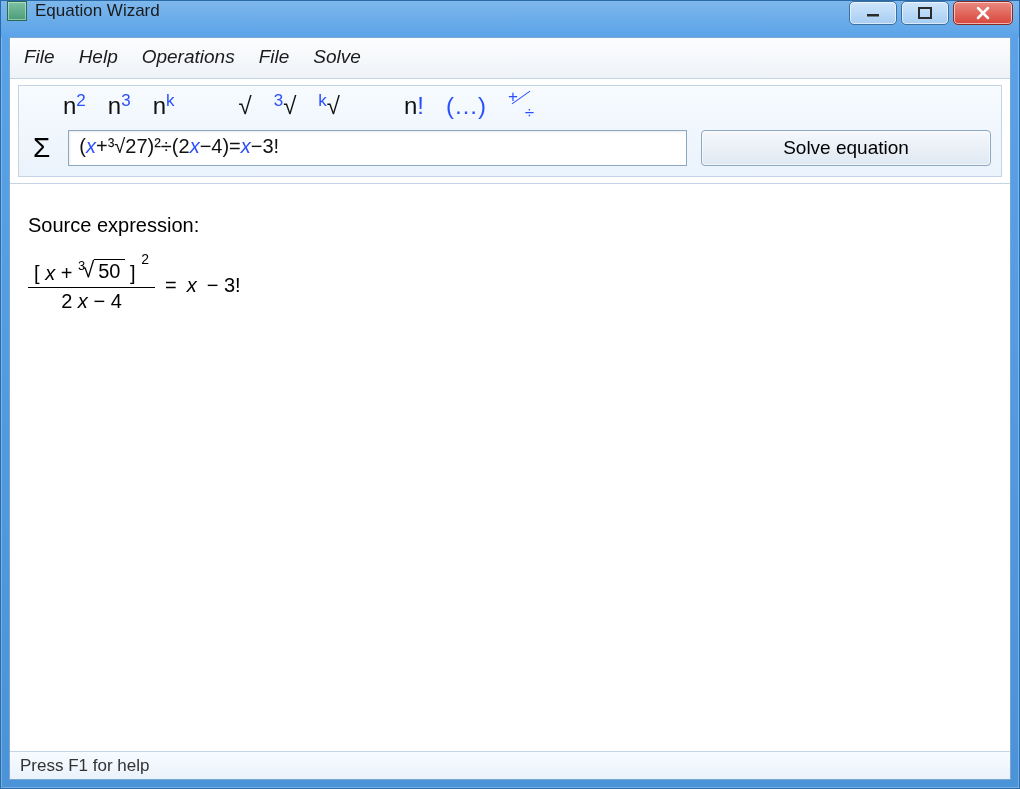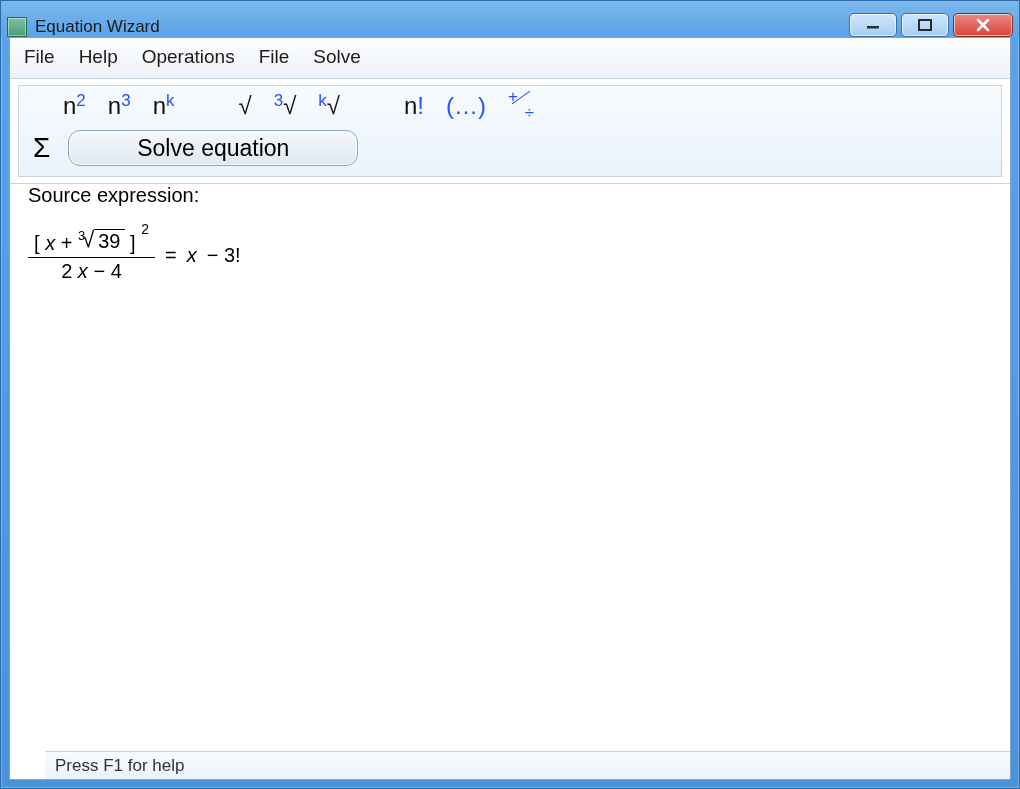--- a/index.html
+++ b/index.html
@@ -14,21 +14,21 @@
   .window {
     position: relative;
     width: 1020px;
     height: 789px;
     background: linear-gradient(#5aa3e8, #4a93d8);
     border: 1px solid #2a6aa8;
     box-shadow: inset 0 0 0 1px rgba(255,255,255,0.25);
   }
   .titlebar {
     display: flex;
-    align-items: flex-end;
+    align-items: flex-start;
     height: 36px;
     padding: 0 6px;
     color: #1b1b1b;
     background: linear-gradient(#7db7ec, #5aa3e8);
   }
   .app-icon {
     width: 20px; height: 20px;
     margin-right: 8px;
     background: linear-gradient(#7ec1a3,#4a9d77);
     border: 1px solid #2a6a4f;
@@ -73,21 +73,21 @@
   }
   .menubar {
     display: flex;
     gap: 24px;
     padding: 8px 14px 10px 14px;
     font-size: 19px;
     color: #1b1b1b;
     background: linear-gradient(#fdfdfe,#eef3f8);
     border-bottom: 1px solid #c5d4e4;
   }
-  .menubar span { cursor: default; }
+  .menubar span { cursor: default; font-style: italic; }
 
   .toolbar-wrap {
     margin: 6px 8px 6px 8px;
     border: 1px solid #c5d4e4;
     background: linear-gradient(#f7fbff,#eaf2fb);
   }
   .tool-row {
     display: flex;
     align-items: center;
     gap: 22px;
@@ -116,33 +116,33 @@
     padding: 4px 10px;
     border: 1px solid #8fa8c2;
     background: #fff;
     color: #111;
     box-shadow: inset 1px 1px 2px rgba(0,0,0,0.08);
   }
   .expr-input .x { color: #2a4fff; font-style: italic; }
   .solve-btn {
     width: 290px;
     height: 36px;
-    font-size: 23px;
+    font-size: 19px;
     border: 1px solid #8fa8c2;
-    border-radius: 12px;
+    border-radius: 4px;
     background: linear-gradient(#f5f8fc,#dfe8f2);
     cursor: pointer;
     box-shadow: inset 0 0 0 1px rgba(255,255,255,0.6);
   }
 
   .content {
     flex: 1;
     background: #fff;
     border-top: 1px solid #c5d4e4;
-    padding: 0 18px;
+    padding: 30px 18px;
     font-size: 20px;
     overflow: auto;
   }
   .src-label { margin-bottom: 18px; }
 
   .equation {
     display: flex;
     align-items: center;
     gap: 10px;
     font-size: 20px;
@@ -186,21 +186,20 @@
 
   .statusbar {
     height: 28px;
     border-top: 1px solid #c5d4e4;
     background: linear-gradient(#f7fbff,#eaf2fb);
     font-size: 17px;
     display: flex;
     align-items: center;
     padding: 0 10px;
     color: #333;
-    margin-left: 35px;
   }
 </style>
 </head>
 <body>
 
 <div class="window">
   <div class="titlebar">
     <div class="app-icon"></div>
     <div class="title-text">Equation Wizard</div>
     <div class="win-controls">
@@ -266,37 +265,40 @@
           <span style="position:relative; display:inline-block; width:24px; height:26px;">
             <span style="position:absolute; left:0; top:-6px; font-size:17px;">+</span>
             <span style="position:absolute; right:-2px; bottom:-4px; font-size:17px;">÷</span>
             <span style="position:absolute; left:2px; top:4px; width:22px; border-top:1.5px solid #2a4fff; transform:rotate(-35deg);"></span>
           </span>
         </span>
       </div>
 
       <div class="input-row">
         <span class="sigma">Σ</span>
+        <div class="expr-input">
+          <span>(</span><span class="x">x</span><span>+³√27)²÷(2</span><span class="x">x</span><span>−4)=</span><span class="x">x</span><span>−3!</span>
+        </div>
         <button class="solve-btn">Solve equation</button>
       </div>
     </div>
 
     <div class="content">
       <div class="src-label">Source expression:</div>
 
       <div class="equation">
         <span class="frac">
           <span class="num">
             <span class="br">[</span>
             <span>x</span>
             <span class="upright"> + </span>
             <span class="radical">
               <span class="deg">3</span>
               <span class="surd">√</span>
-              <span class="inside">39</span>
+              <span class="inside">50</span>
             </span>
             <span class="br">]</span>
             <span class="supn">2</span>
           </span>
           <span class="bar"></span>
           <span class="den">
             <span class="upright">2</span><span> x</span><span class="upright"> − 4</span>
           </span>
         </span>
         <span class="upright"> = </span>

